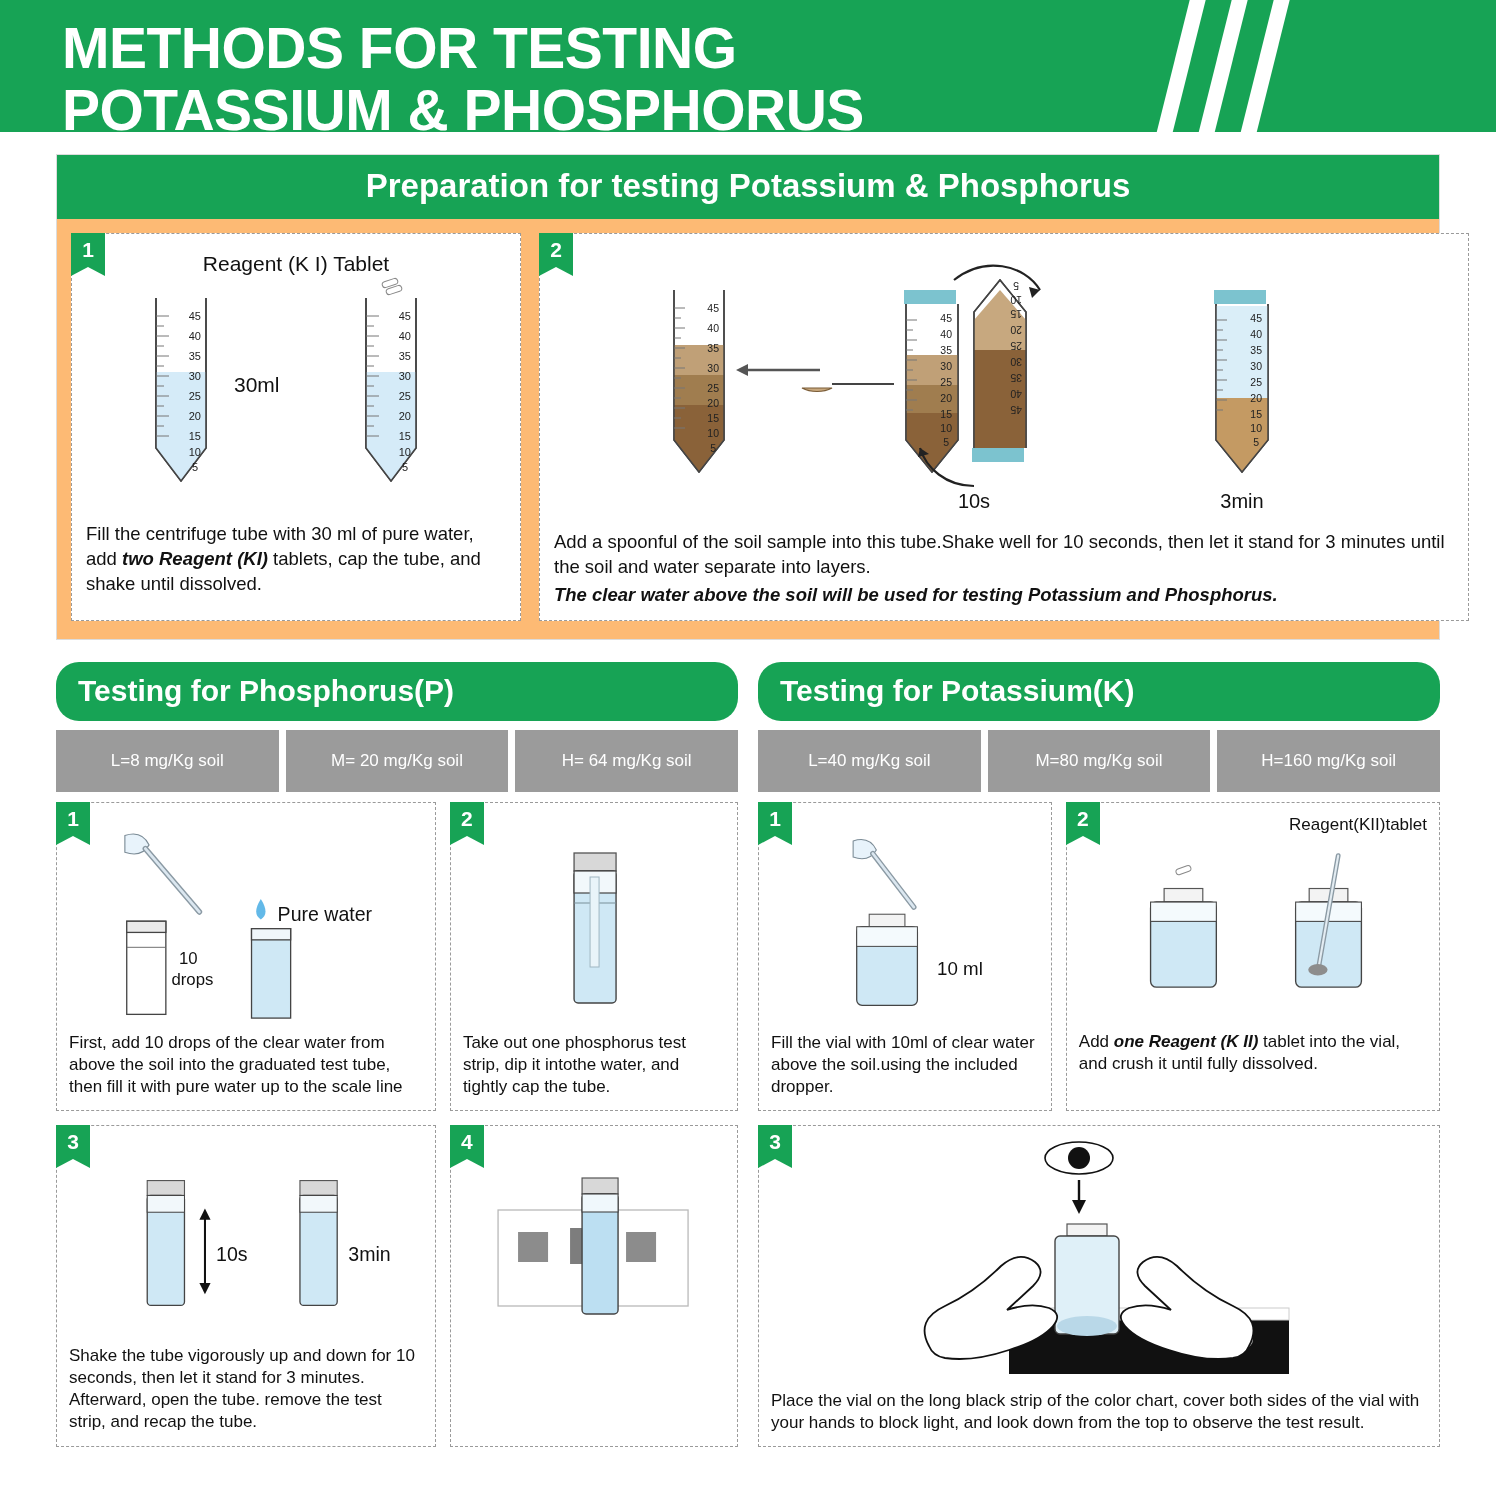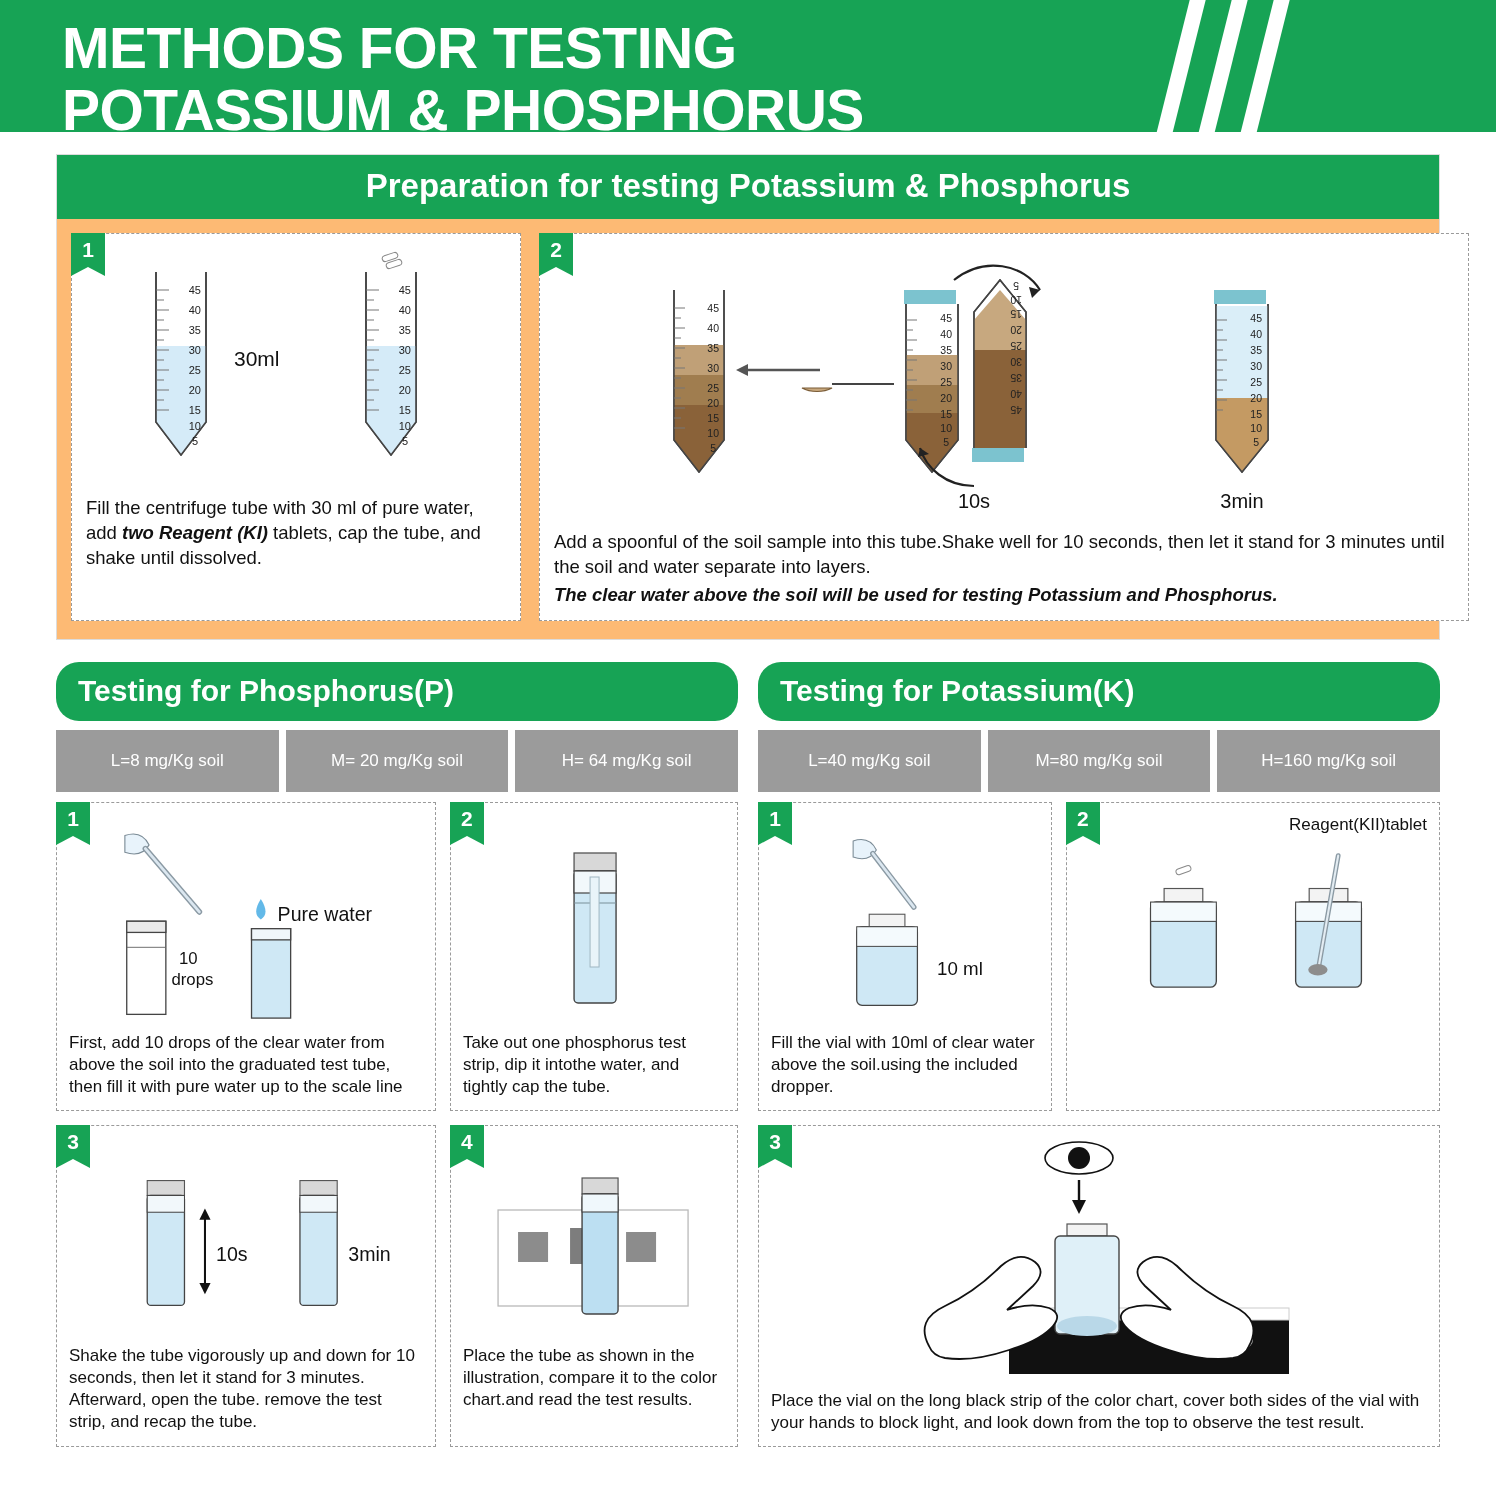--- a/index.html
+++ b/index.html
@@ -160,20 +160,21 @@
     <div class="slash" style="left:94px"></div>
   </div>
 </div>
 
 <div class="prep-wrap">
   <div class="prep-title">Preparation for testing Potassium &amp; Phosphorus</div>
   <div class="prep-body">
 
     <div class="panel p1">
       <div class="badge">1</div>
+      <div class="center" style="font-size:21px; margin:2px 0 0 0;">Reagent (K I) Tablet</div>
       <div class="art" style="height:236px">
         <svg width="420" height="236" viewBox="0 0 420 236">
 
           <g>
             <path d="M70,22 L70,172 L95,205 L120,172 L120,22" fill="#ffffff" stroke="#444" stroke-width="1.6"></path>
             <path d="M70,96 L70,172 L95,205 L120,172 L120,96 Z" fill="#d5ebf8" stroke="none"></path>
             <path d="M70,22 L70,172 L95,205 L120,172 L120,22" fill="none" stroke="#444" stroke-width="1.6"></path>
             <g stroke="#777" stroke-width="1">
               <line x1="70" y1="40" x2="83" y2="40"></line>
                 <line x1="70" y1="50" x2="78" y2="50"></line>
@@ -478,21 +479,20 @@
           <svg width="100%" height="205" viewBox="0 0 240 205" preserveAspectRatio="xMidYMid meet">
             <rect x="24" y="70" width="190" height="96" fill="#fff" stroke="#b9b9b9" stroke-width="1.3"></rect>
             <rect x="44" y="92" width="30" height="30" fill="#8c8c8c"></rect>
             <rect x="96" y="88" width="34" height="36" fill="#7d7d7d"></rect>
             <rect x="152" y="92" width="30" height="30" fill="#8c8c8c"></rect>
             <rect x="108" y="38" width="36" height="16" fill="#d8d8d8" stroke="#555" stroke-width="1.2"></rect>
             <rect x="108" y="54" width="36" height="120" rx="4" fill="#bcdff2" stroke="#444" stroke-width="1.4"></rect>
             <rect x="108" y="54" width="36" height="18" fill="#f0f8fc" stroke="#444" stroke-width="1.1"></rect>
           </svg>
         </div>
-        <div class="cap">Place the tube as shown in the illustration, compare it to the color chart.and read the test results.</div>
       </div>
     </div>
   </div>
 
   <div class="col">
     <div class="col-title">Testing for Potassium(K)</div>
     <div class="legend">
       <div>L=40 mg/Kg soil</div>
       <div>M=80 mg/Kg soil</div>
       <div>H=160 mg/Kg soil</div>
@@ -530,20 +530,23 @@
             <rect x="100" y="30" width="16" height="6" rx="3" fill="#fff" stroke="#888" transform="rotate(-20 108 33)"></rect>
 
             <rect x="238" y="52" width="40" height="14" fill="#f3f3f3" stroke="#555" stroke-width="1.2"></rect>
             <rect x="224" y="66" width="68" height="88" rx="6" fill="#cfe8f5" stroke="#444" stroke-width="1.4"></rect>
             <rect x="224" y="66" width="68" height="20" fill="#f4fafd" stroke="#444" stroke-width="1.1"></rect>
             <line x1="268" y1="18" x2="248" y2="132" stroke="#8b9aa4" stroke-width="5" stroke-linecap="round"></line>
             <line x1="268" y1="18" x2="248" y2="132" stroke="#e3ecf2" stroke-width="2.2" stroke-linecap="round"></line>
             <ellipse cx="247" cy="136" rx="10" ry="6" fill="#8d8d8d"></ellipse>
           </svg>
         </div>
+        <div class="cap">
+          <span>Add </span><b class="note-it">one Reagent (K II)</b><span> tablet into the vial, and crush it until fully dissolved.</span>
+        </div>
       </div>
     </div>
 
     <div class="cell row-gap">
       <div class="badge">3</div>
       <div class="art tall">
         <svg width="100%" height="250" viewBox="0 0 640 250" preserveAspectRatio="xMidYMid meet">
 
           <ellipse cx="300" cy="18" rx="34" ry="16" fill="#fff" stroke="#111" stroke-width="1.6"></ellipse>
           <circle cx="300" cy="18" r="11" fill="#111"></circle>

